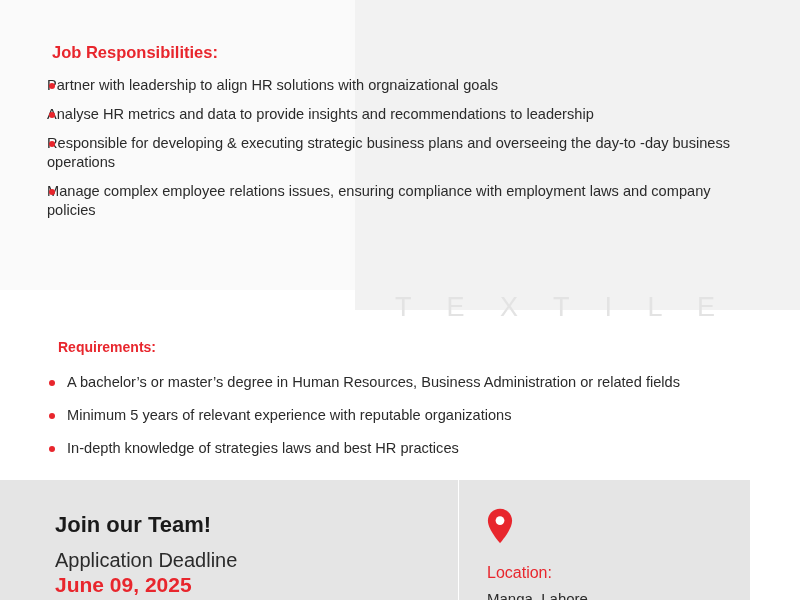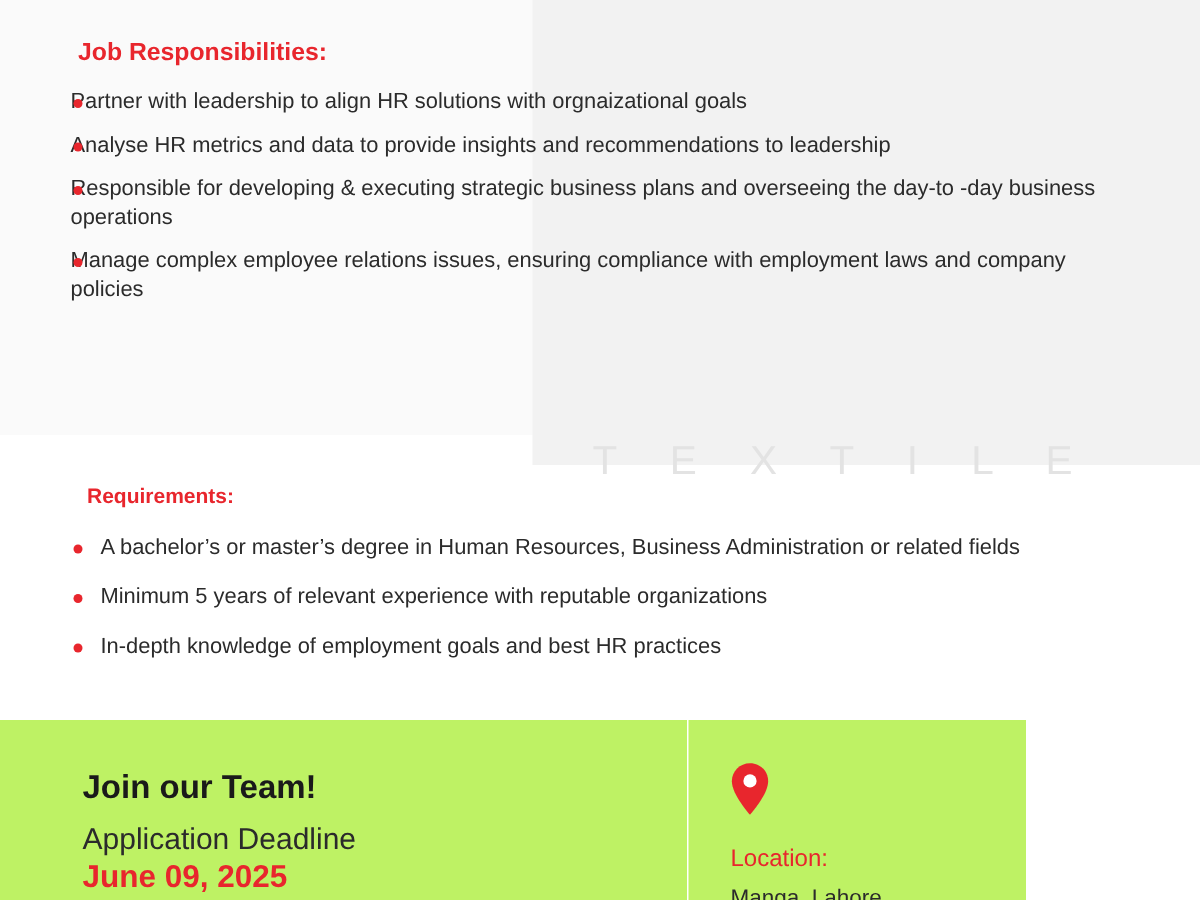--- a/index.html
+++ b/index.html
@@ -49,21 +49,21 @@
     background: #fafafa;
     z-index: 0;
   }
 
   .content {
     position: relative;
     z-index: 2;
   }
 
   
-  .section { position: absolute; }
+  .section { position: absolute; margin-top: 17px; }
 
   #responsibilities-section { left: 0; top: 26px; width: 760px; }
   #requirements-section { left: 0; top: 322px; width: 772px; }
 
   .section-heading {
     color: #e8262d;
     font-size: 16.5px;
     font-weight: bold;
     margin: 0 0 14px 52px;
   }
@@ -100,23 +100,23 @@
     height: 6px;
     border-radius: 50%;
     background: #e8262d;
   }
 
   
   .footer {
     position: absolute;
     left: 0;
     top: 480px;
-    width: 684px;
+    width: 750px;
     height: 120px;
-    background: #bef264;
+    background: #e5e5e5;
     z-index: 1;
   }
   .footer-inner {
     position: relative;
     z-index: 3;
     height: 100%;
   }
   .join-title {
     position: absolute;
     left: 55px;
@@ -190,21 +190,21 @@
       <li>Responsible for developing &amp; executing strategic business plans and overseeing the day-to -day business operations</li>
       <li>Manage complex employee relations issues, ensuring compliance with employment laws and company policies</li>
     </ul>
   </div>
 
   <div class="section" id="requirements-section">
     <div class="section-heading">Requirements:</div>
     <ul class="bullets">
       <li>A bachelor’s or master’s degree in Human Resources, Business Administration or related fields</li>
       <li>Minimum 5 years of relevant experience with reputable organizations</li>
-      <li>In-depth knowledge of employment goals and best HR practices</li>
+      <li>In-depth knowledge of strategies laws and best HR practices</li>
     </ul>
   </div>
 
   <div class="footer">
     <div class="footer-inner">
       <div class="join-title">Join our Team!</div>
       <div class="deadline-label">Application Deadline</div>
       <div class="deadline-date">June 09, 2025</div>
 
       <div class="pin">

